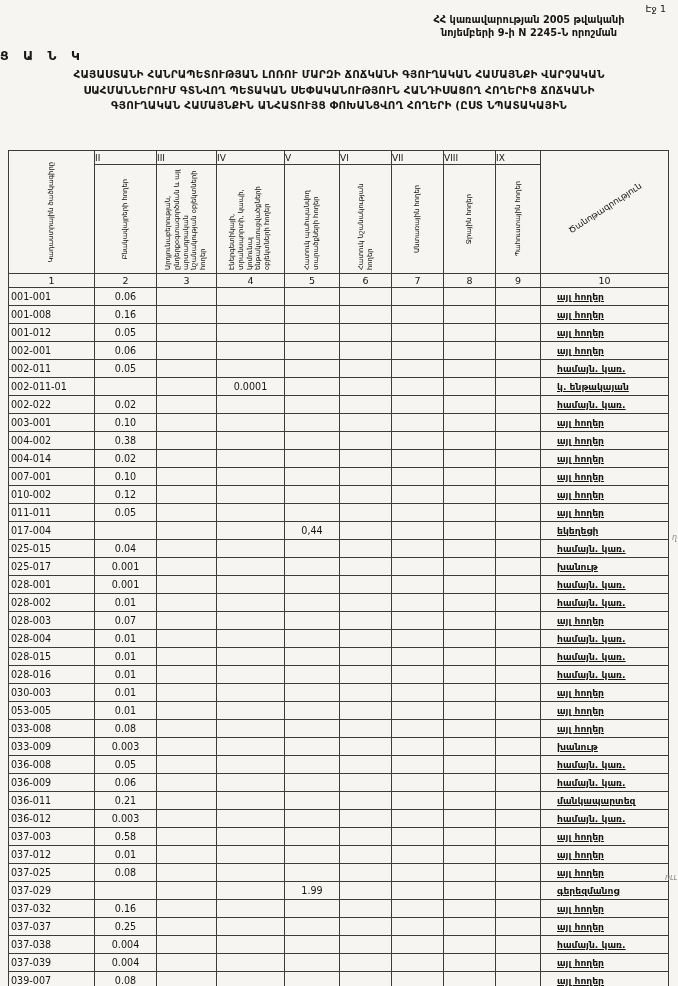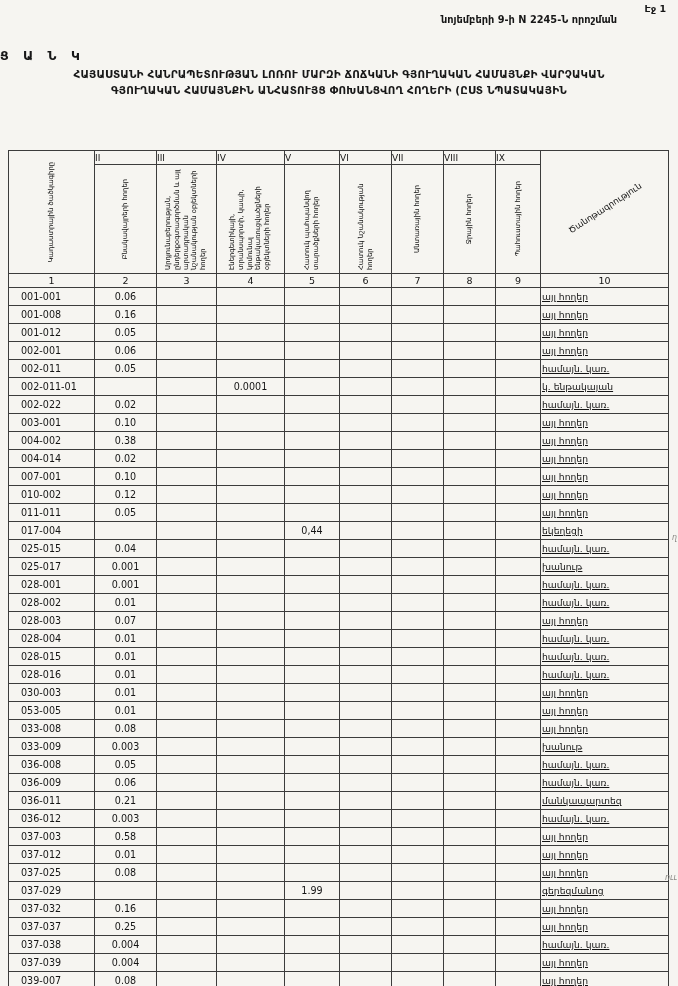--- a/index.html
+++ b/index.html
@@ -5,21 +5,21 @@
   html,body{margin:0;padding:0;background:#9a9a9a;}
   .page{
     position:relative;
     width:678px;height:986px;
     background:#f6f5f1;
     font-family:"DejaVu Sans",sans-serif;
     color:#171717;
     overflow:hidden;
     box-shadow:0 0 6px rgba(0,0,0,.4);
   }
-  .page-num{position:absolute;top:3px;right:12px;font-size:9.5px;font-weight:bold;}
+  .page-num{position:absolute;top:3px;right:12px;font-size:9.5px;font-weight:normal;}
   .appendix{position:absolute;top:14px;left:388px;width:282px;text-align:center;
     font-size:9.8px;font-weight:bold;line-height:1.3;}
   .doc-title{position:absolute;top:48px;left:0;width:100%;text-align:left;
     font-size:12.5px;font-weight:bold;letter-spacing:5px;}
   .heading{position:absolute;top:67px;left:19px;width:640px;text-align:center;
     font-weight:bold;font-size:10.4px;line-height:1.5;letter-spacing:.2px;}
   table.tbl{
     position:absolute;top:150px;left:8px;width:660px;
     border-collapse:collapse;table-layout:fixed;
     font-size:9.5px;color:#141414;
@@ -33,42 +33,44 @@
     max-height:102px;margin:2px auto;text-align:left;
   }
   td.notehead{position:relative;}
   .diag{
     position:absolute;top:52px;left:-2px;width:132px;
     transform:rotate(-33deg);
     font-size:8.6px;text-align:center;white-space:nowrap;
   }
   tr.colnums td{height:13px;text-align:center;font-size:9.5px;}
   tr.datarow td{height:17px;}
-  td.code-cell{text-align:left;padding-left:12px;font-size:9.6px;}
+  td.code-cell{text-align:left;padding-left:2px;font-size:9.6px;}
   td.val-cell{text-align:center;font-size:9.6px;}
-  td.note-cell{text-align:left;padding-left:1px;font-size:9.2px;text-decoration:underline;}
+  td.note-cell{text-align:left;padding-left:16px;font-size:9.2px;text-decoration:underline;font-weight:bold;}
   .margin-mark{position:absolute;right:1px;font-size:8px;color:#8a8a85;font-style:italic;}
   .mark-0{top:533px;}
   .mark-1{top:873px;}
 </style>
 </head>
 <body>
 
 <div class="page">
 
   <div class="page-num">Էջ 1</div>
 
   <div class="appendix">
+    <div>ՀՀ կառավարության 2005 թվականի</div>
     <div>նոյեմբերի 9-ի N 2245-Ն որոշման</div>
   </div>
 
   <div class="doc-title">Ց Ա Ն Կ</div>
 
   <div class="heading">
     <div>ՀԱՅԱՍՏԱՆԻ ՀԱՆՐԱՊԵՏՈՒԹՅԱՆ ԼՈՌՈՒ ՄԱՐԶԻ ՃՈՃԿԱՆԻ ԳՅՈՒՂԱԿԱՆ ՀԱՄԱՅՆՔԻ ՎԱՐՉԱԿԱՆ</div>
+    <div>ՍԱՀՄԱՆՆԵՐՈՒՄ ԳՏՆՎՈՂ ՊԵՏԱԿԱՆ ՍԵՓԱԿԱՆՈՒԹՅՈՒՆ ՀԱՆԴԻՍԱՑՈՂ ՀՈՂԵՐԻՑ ՃՈՃԿԱՆԻ</div>
     <div>ԳՅՈՒՂԱԿԱՆ ՀԱՄԱՅՆՔԻՆ ԱՆՀԱՏՈՒՅՑ ՓՈԽԱՆՑՎՈՂ ՀՈՂԵՐԻ (ԸՍՏ ՆՊԱՏԱԿԱՅԻՆ</div>
   </div>
 
   <table class="tbl">
     <colgroup>
       <col style="width:86px">
         <col style="width:62px">
         <col style="width:60px">
       <col style="width:68px">
         <col style="width:55px">

